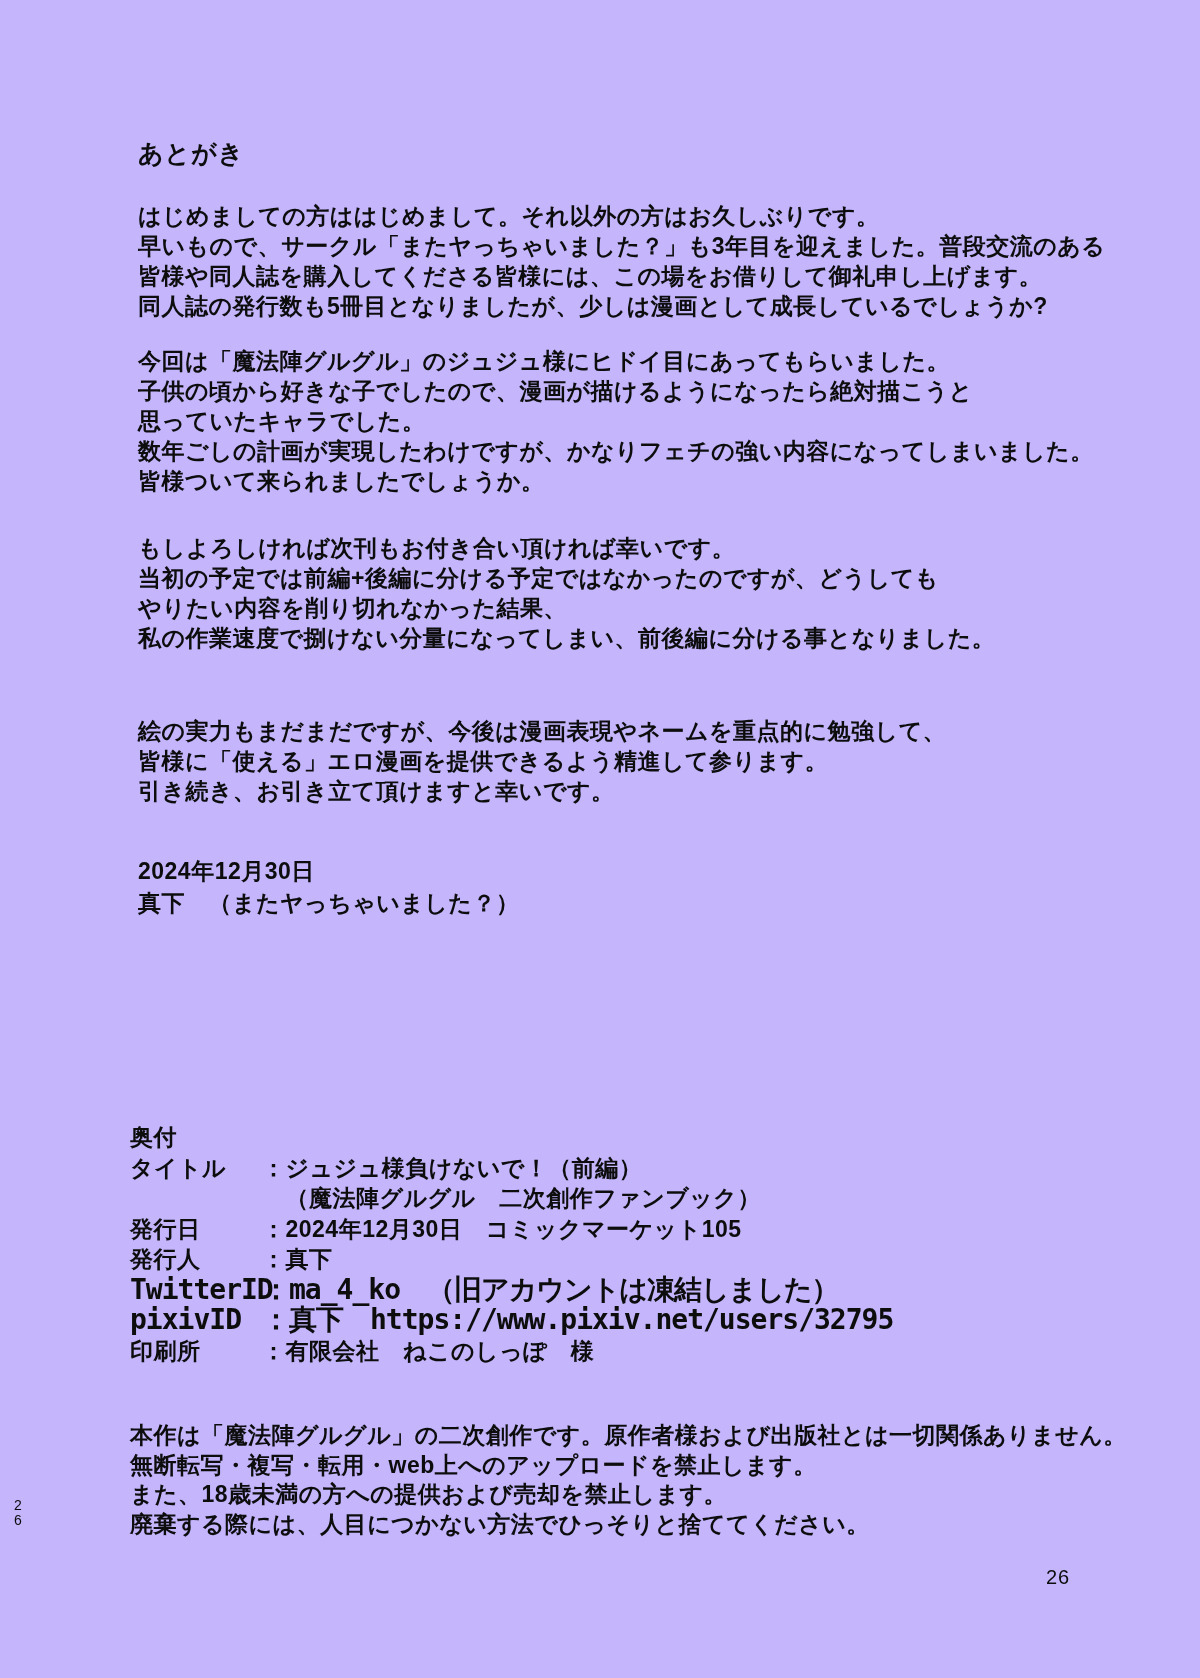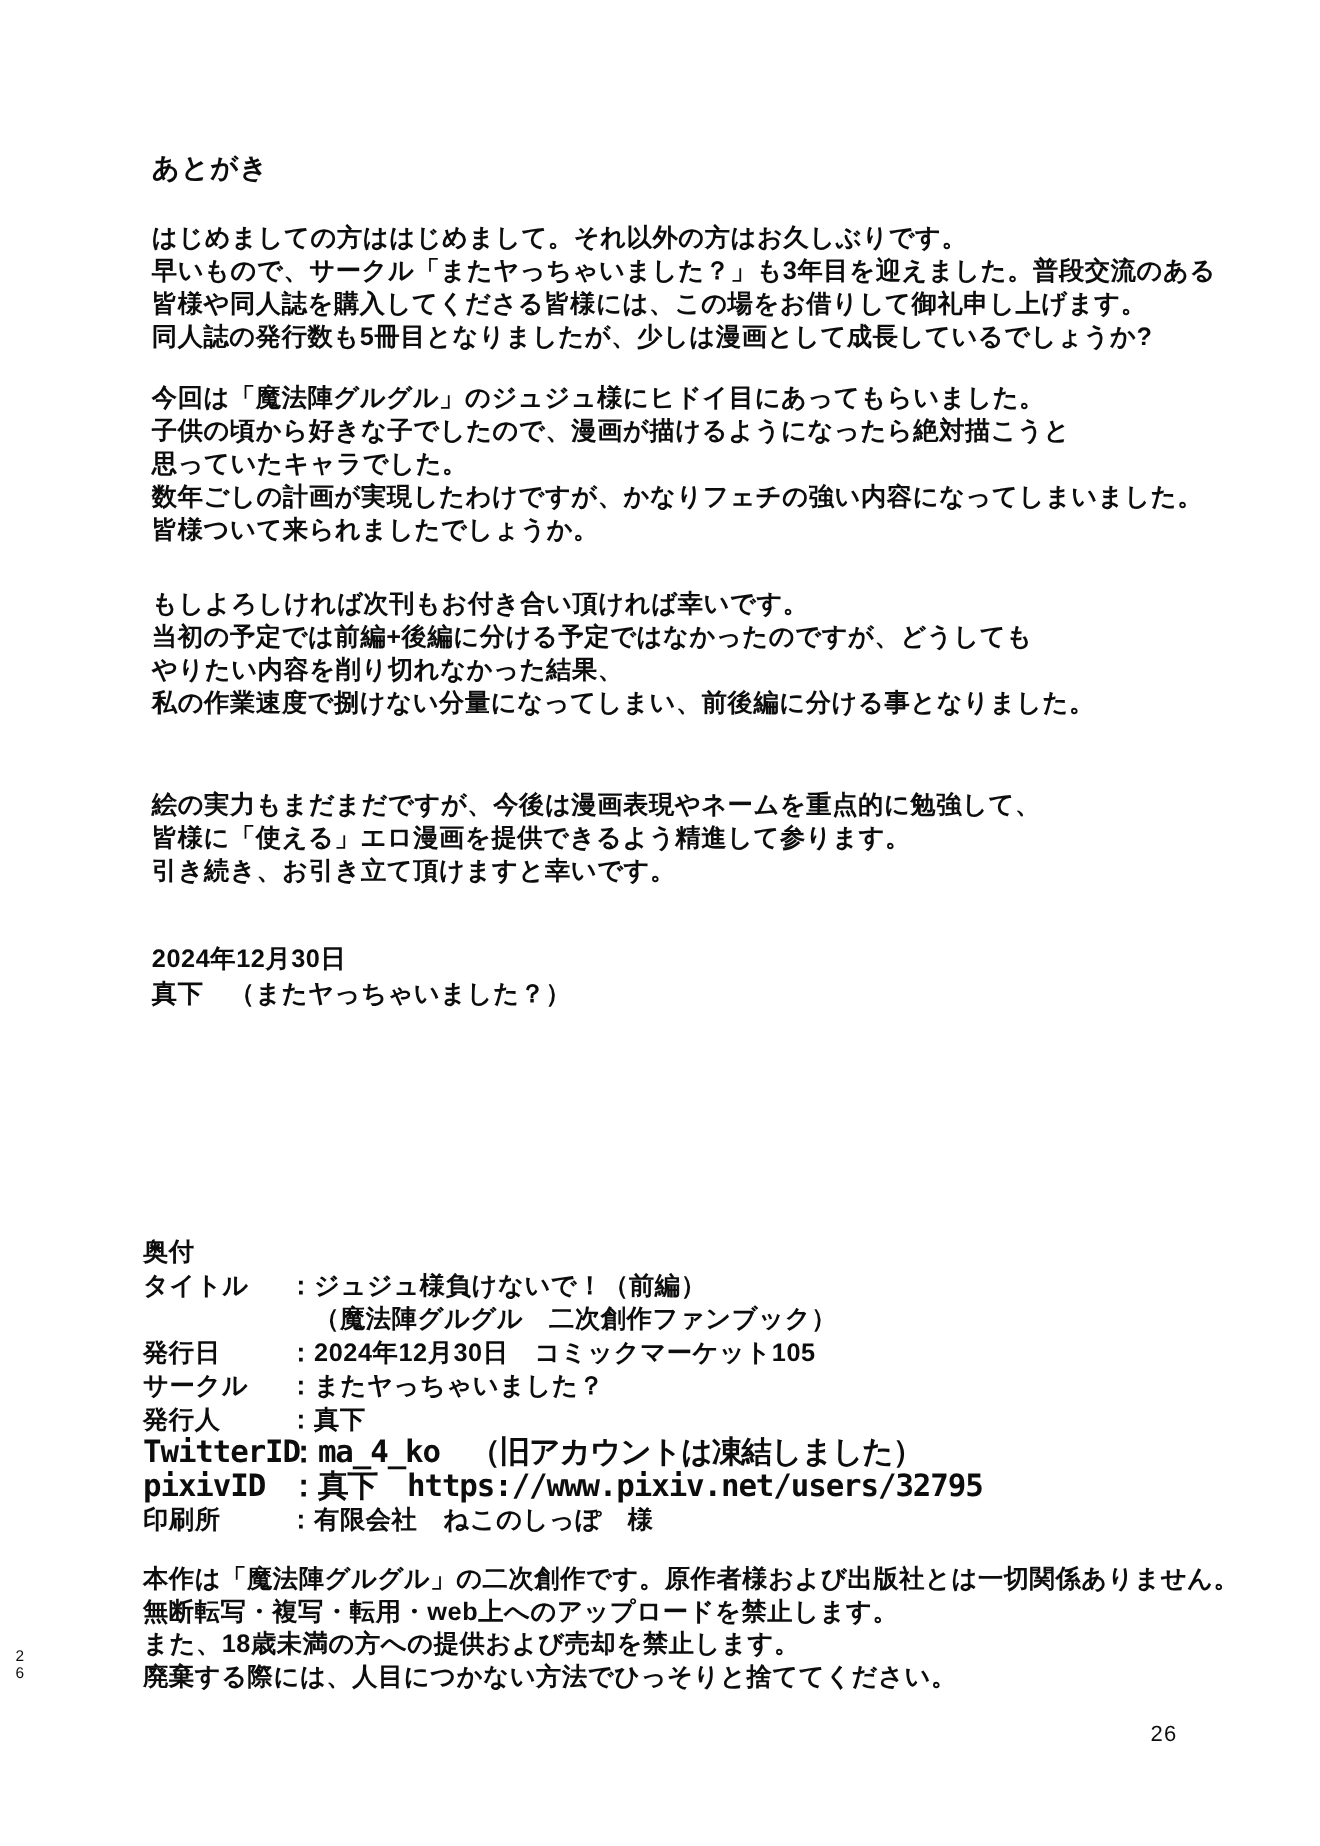--- a/index.html
+++ b/index.html
@@ -1,20 +1,20 @@
 <!DOCTYPE html>
 <html><head>
 <meta charset="utf-8">
 <style>
   html,body { margin:0; padding:0; background:#e8e8e8; }
   .page {
     position:relative;
     width:1200px; height:1678px;
     margin:0 auto;
-    background:#ffffff;
+    background:#c4b5fd;
     color:#0d0d0d;
     font-family:"Liberation Sans","DejaVu Sans",sans-serif;
     font-weight:700;
     overflow:hidden;
   }
   .abs { position:absolute; }
   .line {
     font-size:23px;
     line-height:30px;
     letter-spacing:0.5px;
@@ -98,24 +98,20 @@
     </div>
     <div class="crow">
       <div class="line clabel"></div>
       <div class="line cvalue">　（魔法陣グルグル　二次創作ファンブック）</div>
     </div>
     <div class="crow">
       <div class="line clabel">発行日</div>
       <div class="line cvalue">：2024年12月30日　コミックマーケット105</div>
     </div>
     <div class="crow">
-      <div class="line clabel">サークル</div>
-      <div class="line cvalue">：またヤっちゃいました？</div>
-    </div>
-    <div class="crow">
       <div class="line clabel">発行人</div>
       <div class="line cvalue">：真下</div>
     </div>
     <div class="crow">
       <div class="line clabel mono">TwitterID</div>
       <div class="line cvalue mono">：ma_4_ko　（旧アカウントは凍結しました）</div>
     </div>
     <div class="crow">
       <div class="line clabel mono">pixivID</div>
       <div class="line cvalue mono">：真下　https://www.pixiv.net/users/32795</div>

